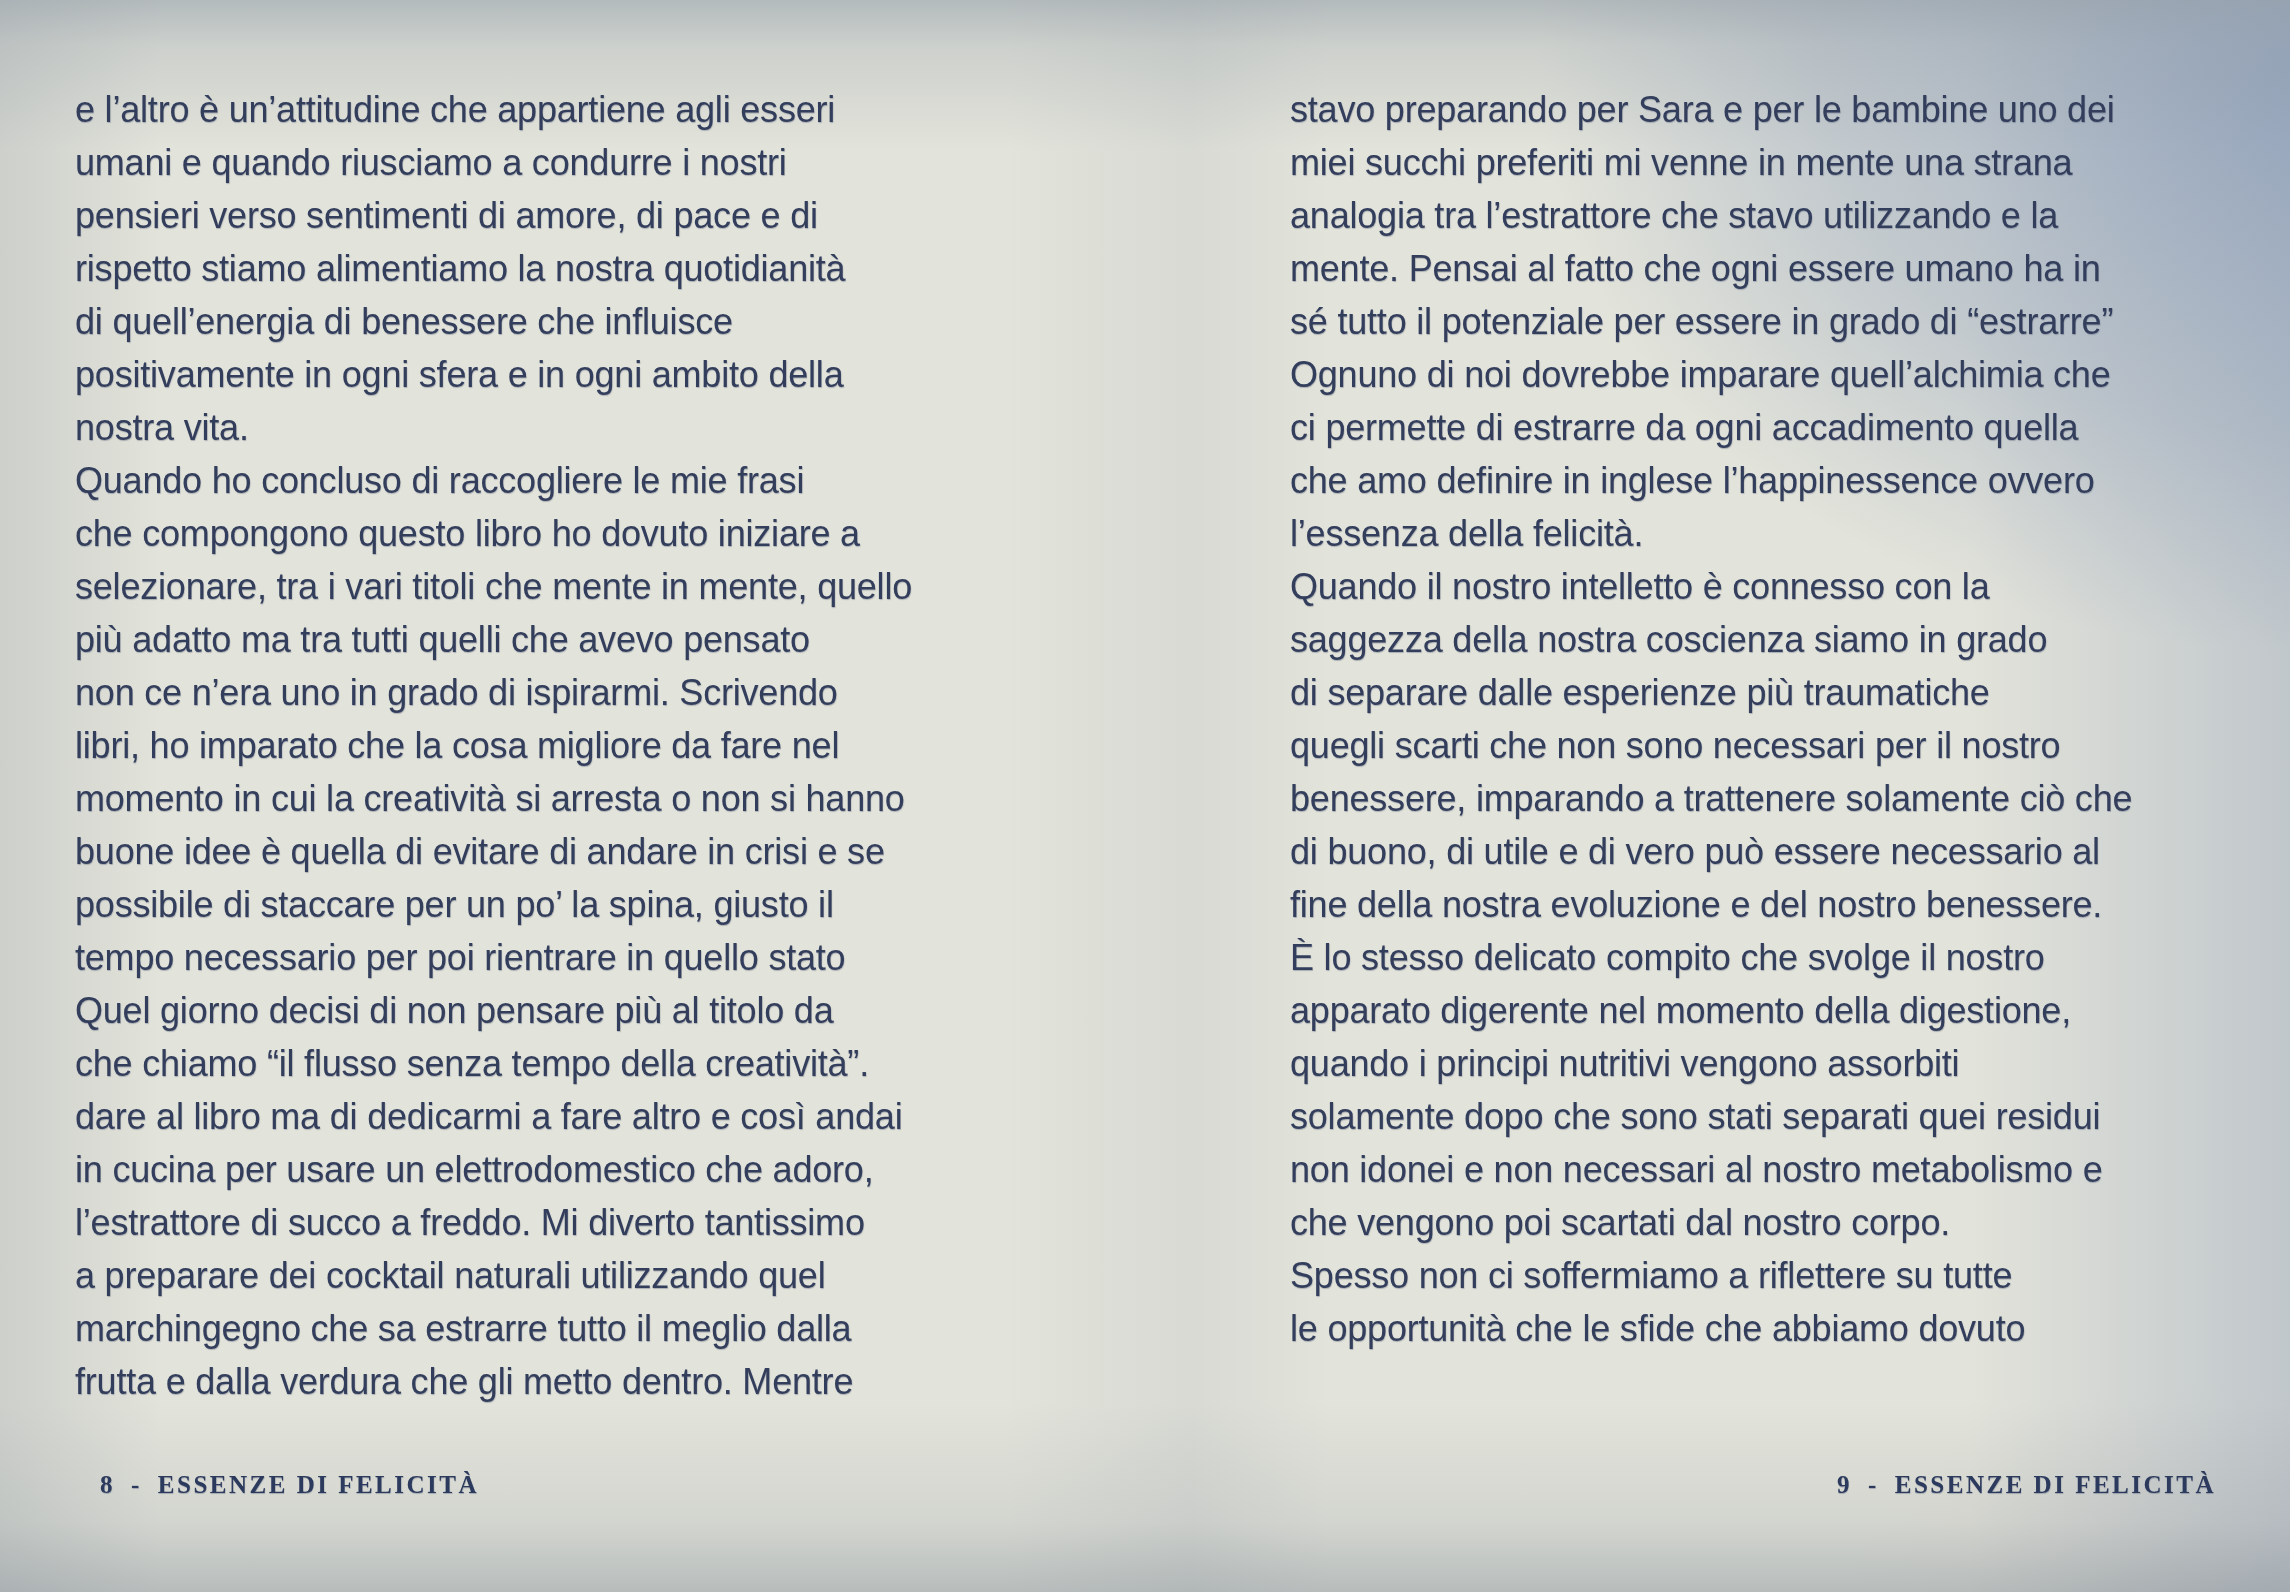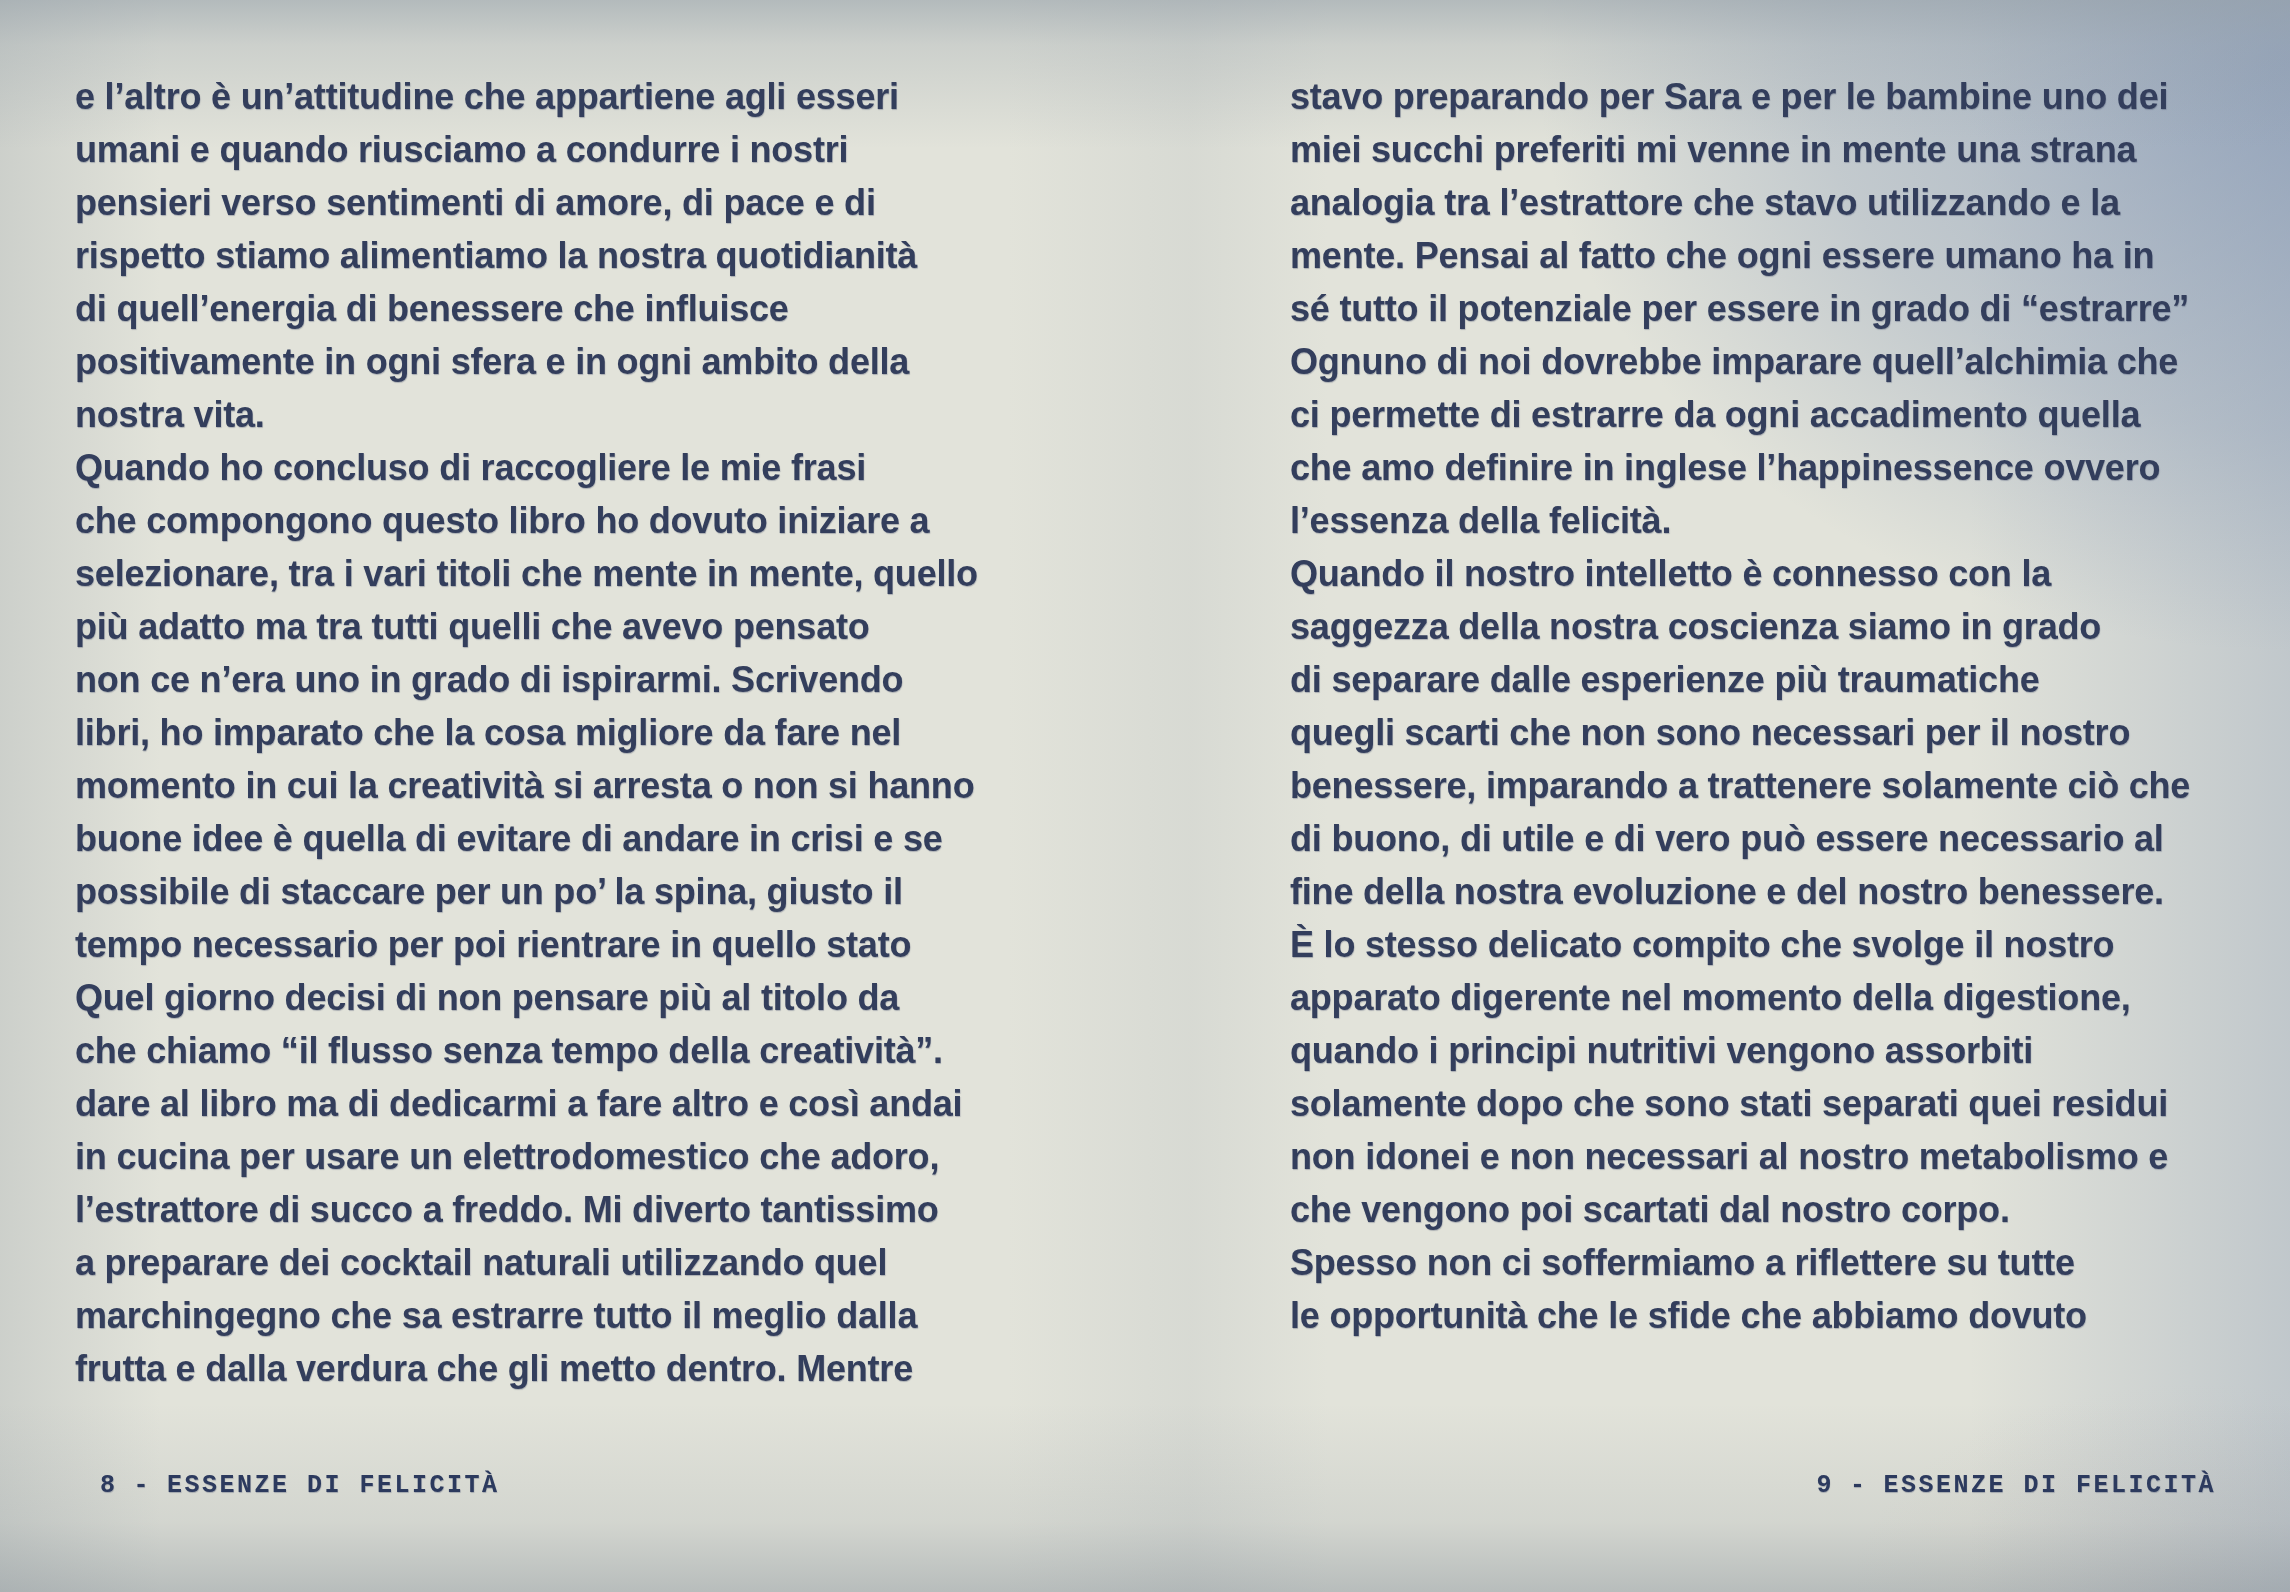--- a/index.html
+++ b/index.html
@@ -24,38 +24,37 @@
       linear-gradient(to right, rgba(140,150,158,0.25), rgba(140,150,158,0) 7%),
       
       linear-gradient(to right, rgba(168,176,181,0) 44%, rgba(168,176,181,0.18) 52%, rgba(168,176,181,0) 58%),
       
       radial-gradient(ellipse 498px 299px at 96% 100%, rgba(210,200,188,0.25), rgba(210,200,188,0) 70%),
       
       #e2e3da;
   }
   .page-column {
     position: absolute;
-    top: 70px;
-    font-weight: bold;
+    top: 83px;
   }
   .page-column.left  { left: 75px;   width: 975px; }
   .page-column.right { left: 1290px; width: 945px; }
   .text-line {
     font-family: "Liberation Sans", sans-serif;
     font-size: 36px;
     line-height: 53px;
     color: #333e5c;
     white-space: nowrap;
     letter-spacing: -0.2px;
     text-shadow: 0.5px 0.7px 0.9px rgba(45,56,88,0.30);
   }
   .footer {
     position: absolute;
     top: 1471px;
-    font-family: Liberation Mono, monospace;
+    font-family: Liberation Serif, serif;
     font-weight: bold;
     font-size: 25px;
     color: #2c3a5e;
     letter-spacing: 2.5px;
     white-space: nowrap;
     text-shadow: 0.4px 0.5px 0.7px rgba(40,52,86,0.28);
   }
   .footer.left  { left: 100px; }
   .footer.right { right: 74px; text-align: center; }
   .footer .sep { margin: 0 16px; }

